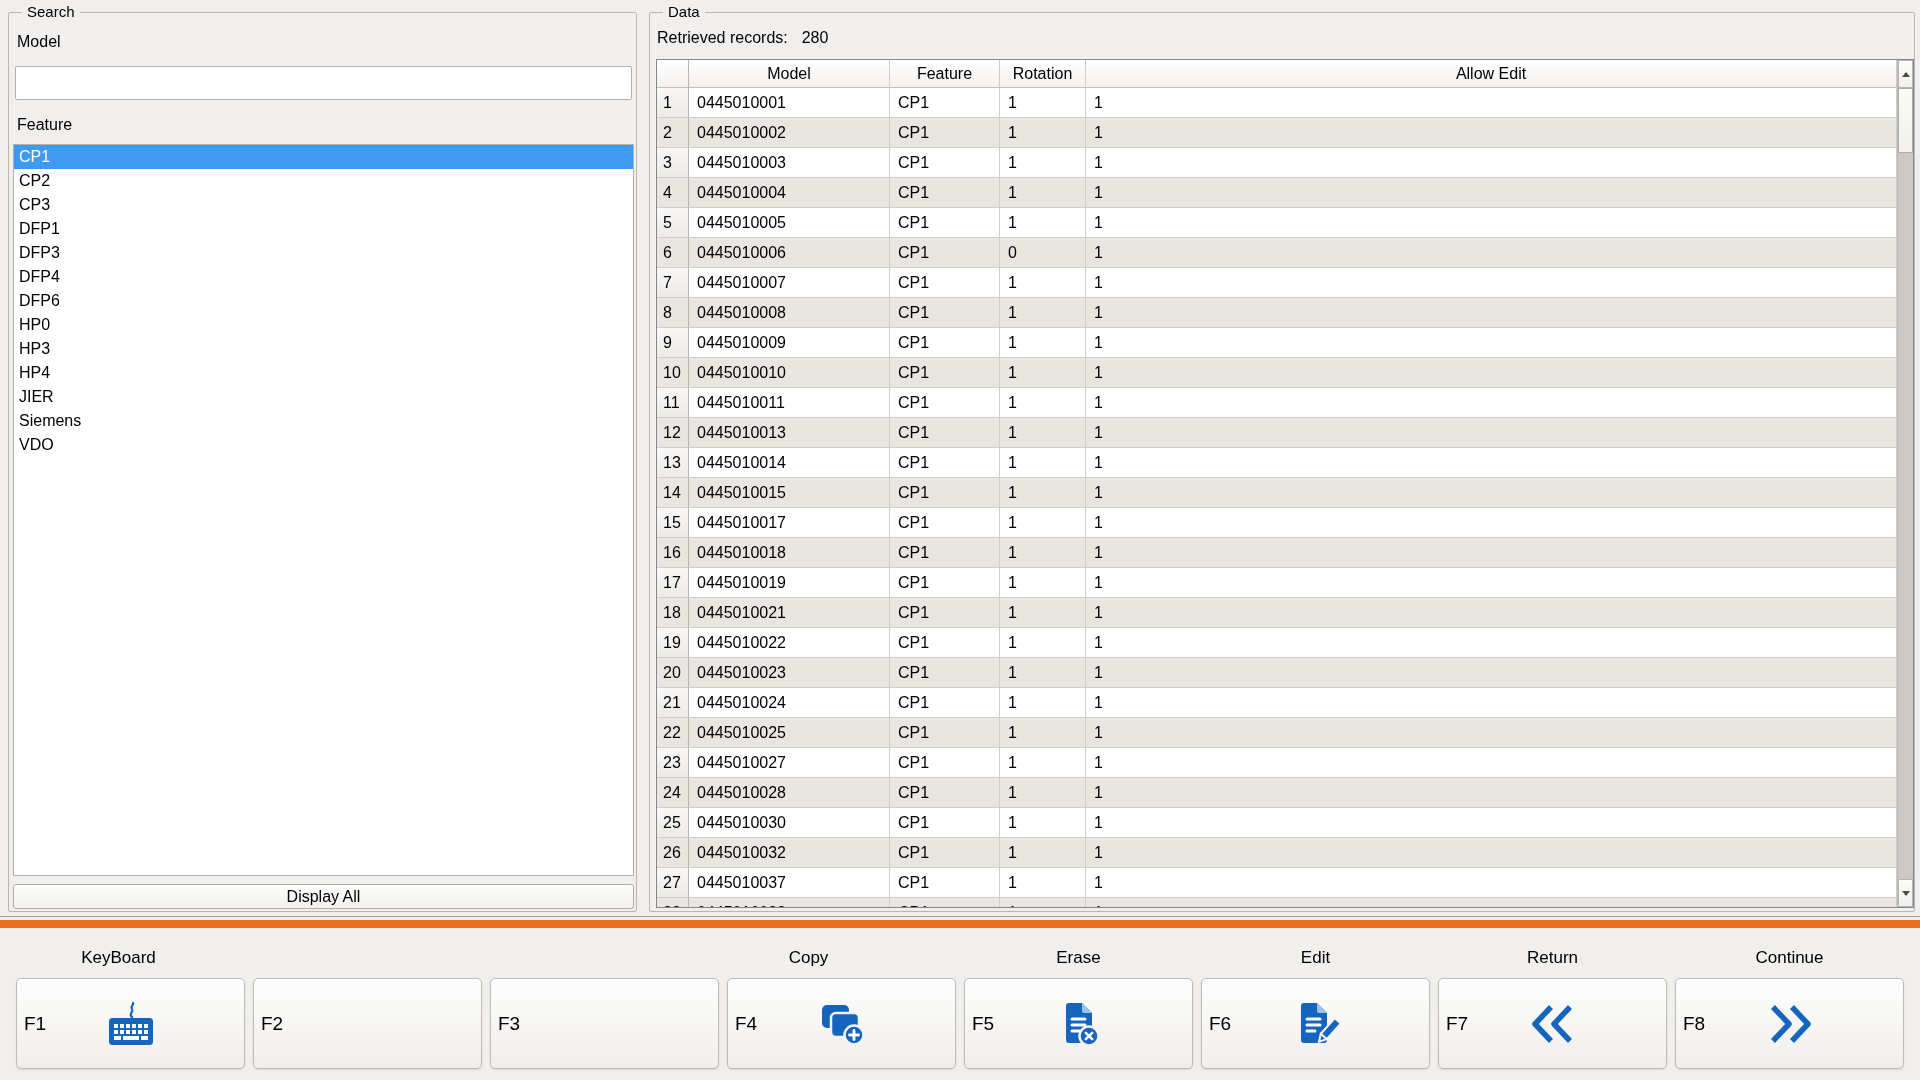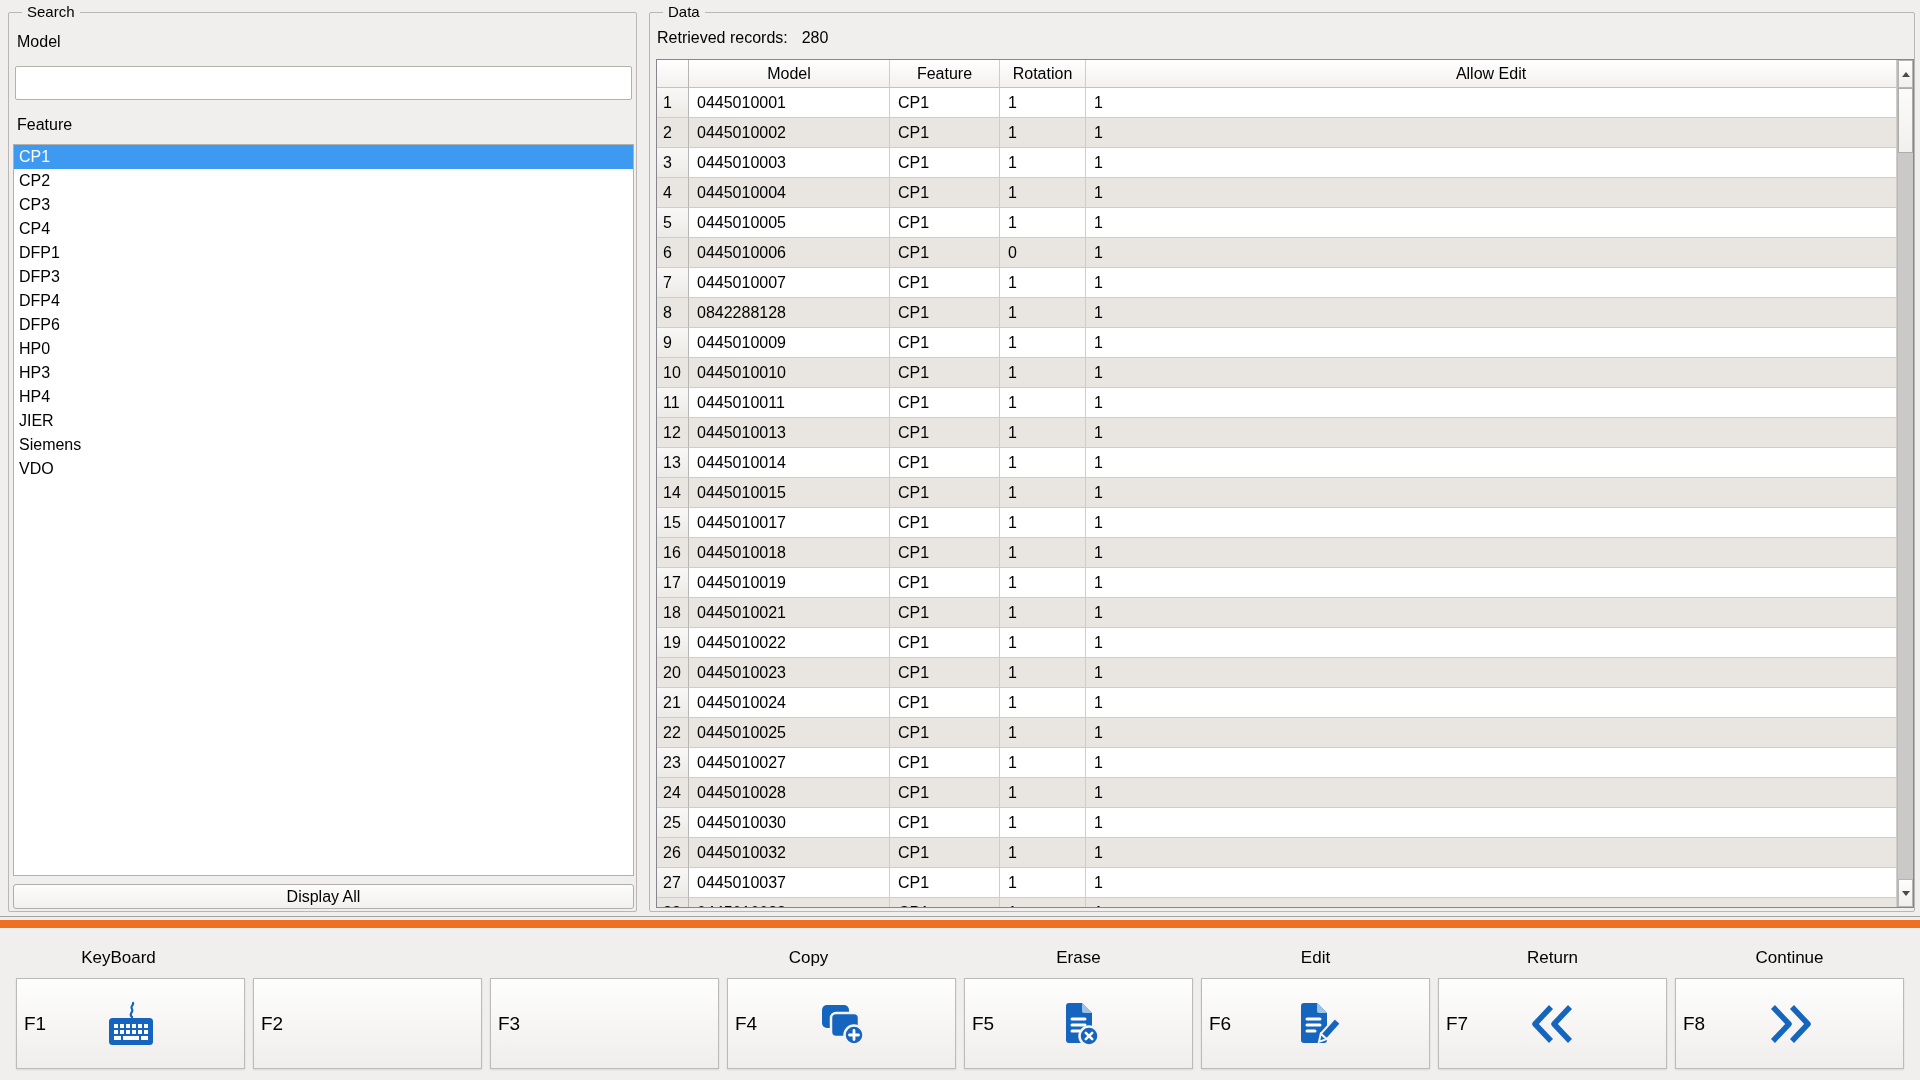--- a/index.html
+++ b/index.html
@@ -122,21 +122,21 @@
   #gray-line   { position: absolute; left: 0; top: 916px; width: 1920px; height: 1px; background: #a5a3a0; }
   #orange-line { position: absolute; left: 0; top: 920px; width: 1920px; height: 8px; background: #ed7023; }
 
   
   .fkey-label {
     position: absolute; top: 948px; width: 229px;
     text-align: center; font-size: 17px;
   }
   .fkey-btn {
     position: absolute; top: 978px; width: 229px; height: 91px;
-    border: 1px solid #bdbbb8; border-radius: 0;
+    border: 1px solid #bdbbb8; border-radius: 5px;
     background: linear-gradient(180deg, #fefefe 0%, #f6f5f3 55%, #efeeec 100%);
     box-shadow: 0 1px 2px rgba(0,0,0,0.10);
   }
   .fkey-text {
     position: absolute; left: 7px; top: 50%; transform: translateY(-50%);
     font-size: 19px;
   }
   .fkey-icon {
     position: absolute; left: 50%; top: 50%; transform: translate(-50%,-50%);
   }
@@ -146,21 +146,20 @@
 
 <div class="groupbox" id="search-box">
   <div class="groupbox-title">Search</div>
   <div class="field-label" id="model-label">Model</div>
   <input id="model-input" type="text" value="" style="">
   <div class="field-label" id="feature-label">Feature</div>
   <div id="feature-listbox">
       <div class="list-item selected">CP1</div>
       <div class="list-item">CP2</div>
       <div class="list-item">CP3</div>
-      <div class="list-item">CP4</div>
       <div class="list-item">DFP1</div>
       <div class="list-item">DFP3</div>
       <div class="list-item">DFP4</div>
       <div class="list-item">DFP6</div>
       <div class="list-item">HP0</div>
       <div class="list-item">HP3</div>
       <div class="list-item">HP4</div>
       <div class="list-item">JIER</div>
       <div class="list-item">Siemens</div>
       <div class="list-item">VDO</div>
@@ -228,21 +227,21 @@
           </div>
           <div class="trow">
             <div class="cell col-num">7</div>
             <div class="cell col-model">0445010007</div>
             <div class="cell col-feature">CP1</div>
             <div class="cell col-rotation">1</div>
             <div class="cell col-allow">1</div>
           </div>
           <div class="trow alt">
             <div class="cell col-num">8</div>
-            <div class="cell col-model">0842288128</div>
+            <div class="cell col-model">0445010008</div>
             <div class="cell col-feature">CP1</div>
             <div class="cell col-rotation">1</div>
             <div class="cell col-allow">1</div>
           </div>
           <div class="trow">
             <div class="cell col-num">9</div>
             <div class="cell col-model">0445010009</div>
             <div class="cell col-feature">CP1</div>
             <div class="cell col-rotation">1</div>
             <div class="cell col-allow">1</div>

